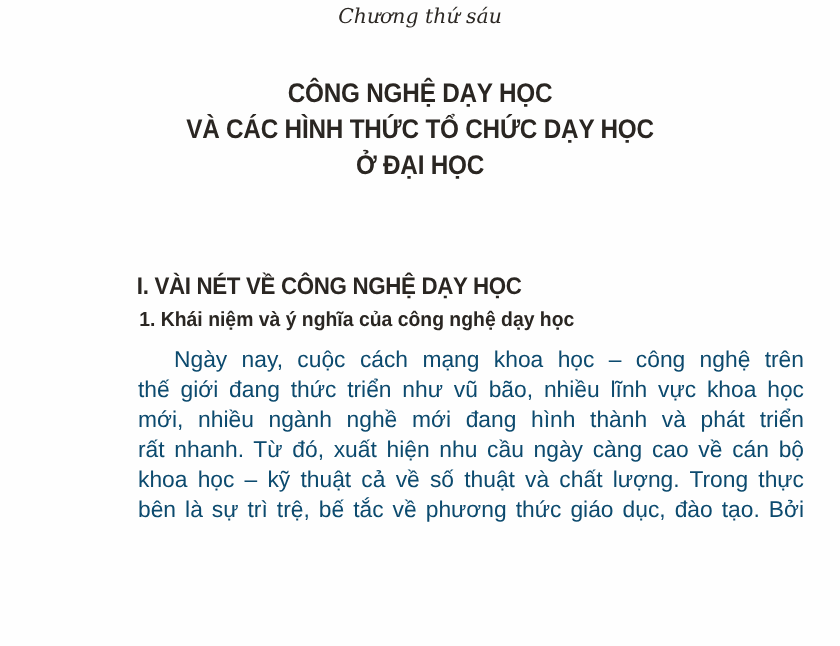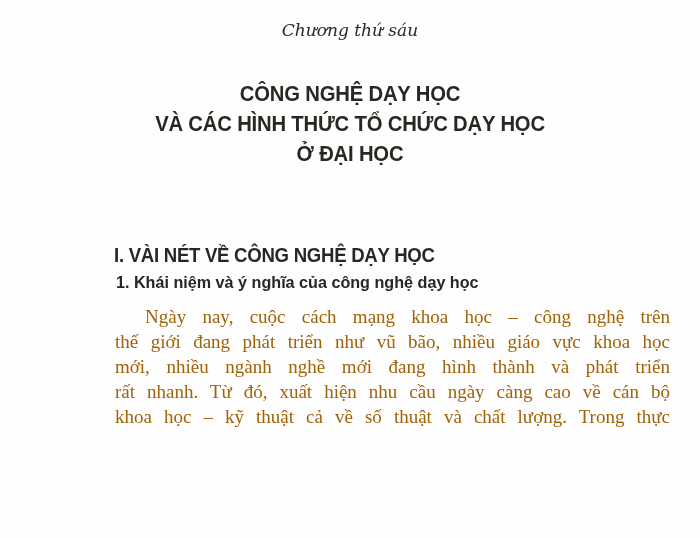--- a/index.html
+++ b/index.html
@@ -9,21 +9,21 @@
     }
     body {
       width: 700px;
       height: 538px;
       overflow: hidden;
       position: relative;
       color: #2a2622;
     }
     .page {
       position: absolute;
-      left: 0; top: 16px;
+      left: 0; top: 0;
       width: 700px;
       height: 445px;
     }
     .chapter-label {
       position: absolute;
       top: 4px;
       left: 0;
       width: 700px;
       text-align: center;
       font-family: "DejaVu Serif", "Liberation Serif", serif;
@@ -70,24 +70,24 @@
       color: #2a2622;
       white-space: nowrap;
       transform: scaleX(0.95);
       transform-origin: 0 0;
     }
     .body-text {
       position: absolute;
       top: 288px;
       left: 115px;
       width: 555px;
-      font-family: Liberation Serif, serif;
+      font-family: Liberation Sans, sans-serif;
       font-size: 19px;
       line-height: 25px;
-      color: #a16207;
+      color: #0c4a6e;
     }
     .body-line {
       display: block;
       text-align: justify;
       text-align-last: justify;
       white-space: nowrap;
       height: 25px;
     }
     .body-line.first { padding-left: 30px; }
   </style>
@@ -103,19 +103,20 @@
     <div>VÀ CÁC HÌNH THỨC TỔ CHỨC DẠY HỌC</div>
     <div>Ở ĐẠI HỌC</div>
   </div>
 
   <div class="section-heading">I. VÀI NÉT VỀ CÔNG NGHỆ DẠY HỌC</div>
 
   <div class="sub-heading">1. Khái niệm và ý nghĩa của công nghệ dạy học</div>
 
   <div class="body-text">
     <span class="body-line first">Ngày nay, cuộc cách mạng khoa học – công nghệ trên</span>
-    <span class="body-line">thế giới đang phát triển như vũ bão, nhiều giáo vực khoa học</span>
+    <span class="body-line">thế giới đang thức triển như vũ bão, nhiều lĩnh vực khoa học</span>
     <span class="body-line">mới, nhiều ngành nghề mới đang hình thành và phát triển</span>
     <span class="body-line">rất nhanh. Từ đó, xuất hiện nhu cầu ngày càng cao về cán bộ</span>
     <span class="body-line">khoa học – kỹ thuật cả về số thuật và chất lượng. Trong thực</span>
+    <span class="body-line">bên là sự trì trệ, bế tắc về phương thức giáo dục, đào tạo. Bởi</span>
   </div>
 
 </div>
 
 </body></html>

